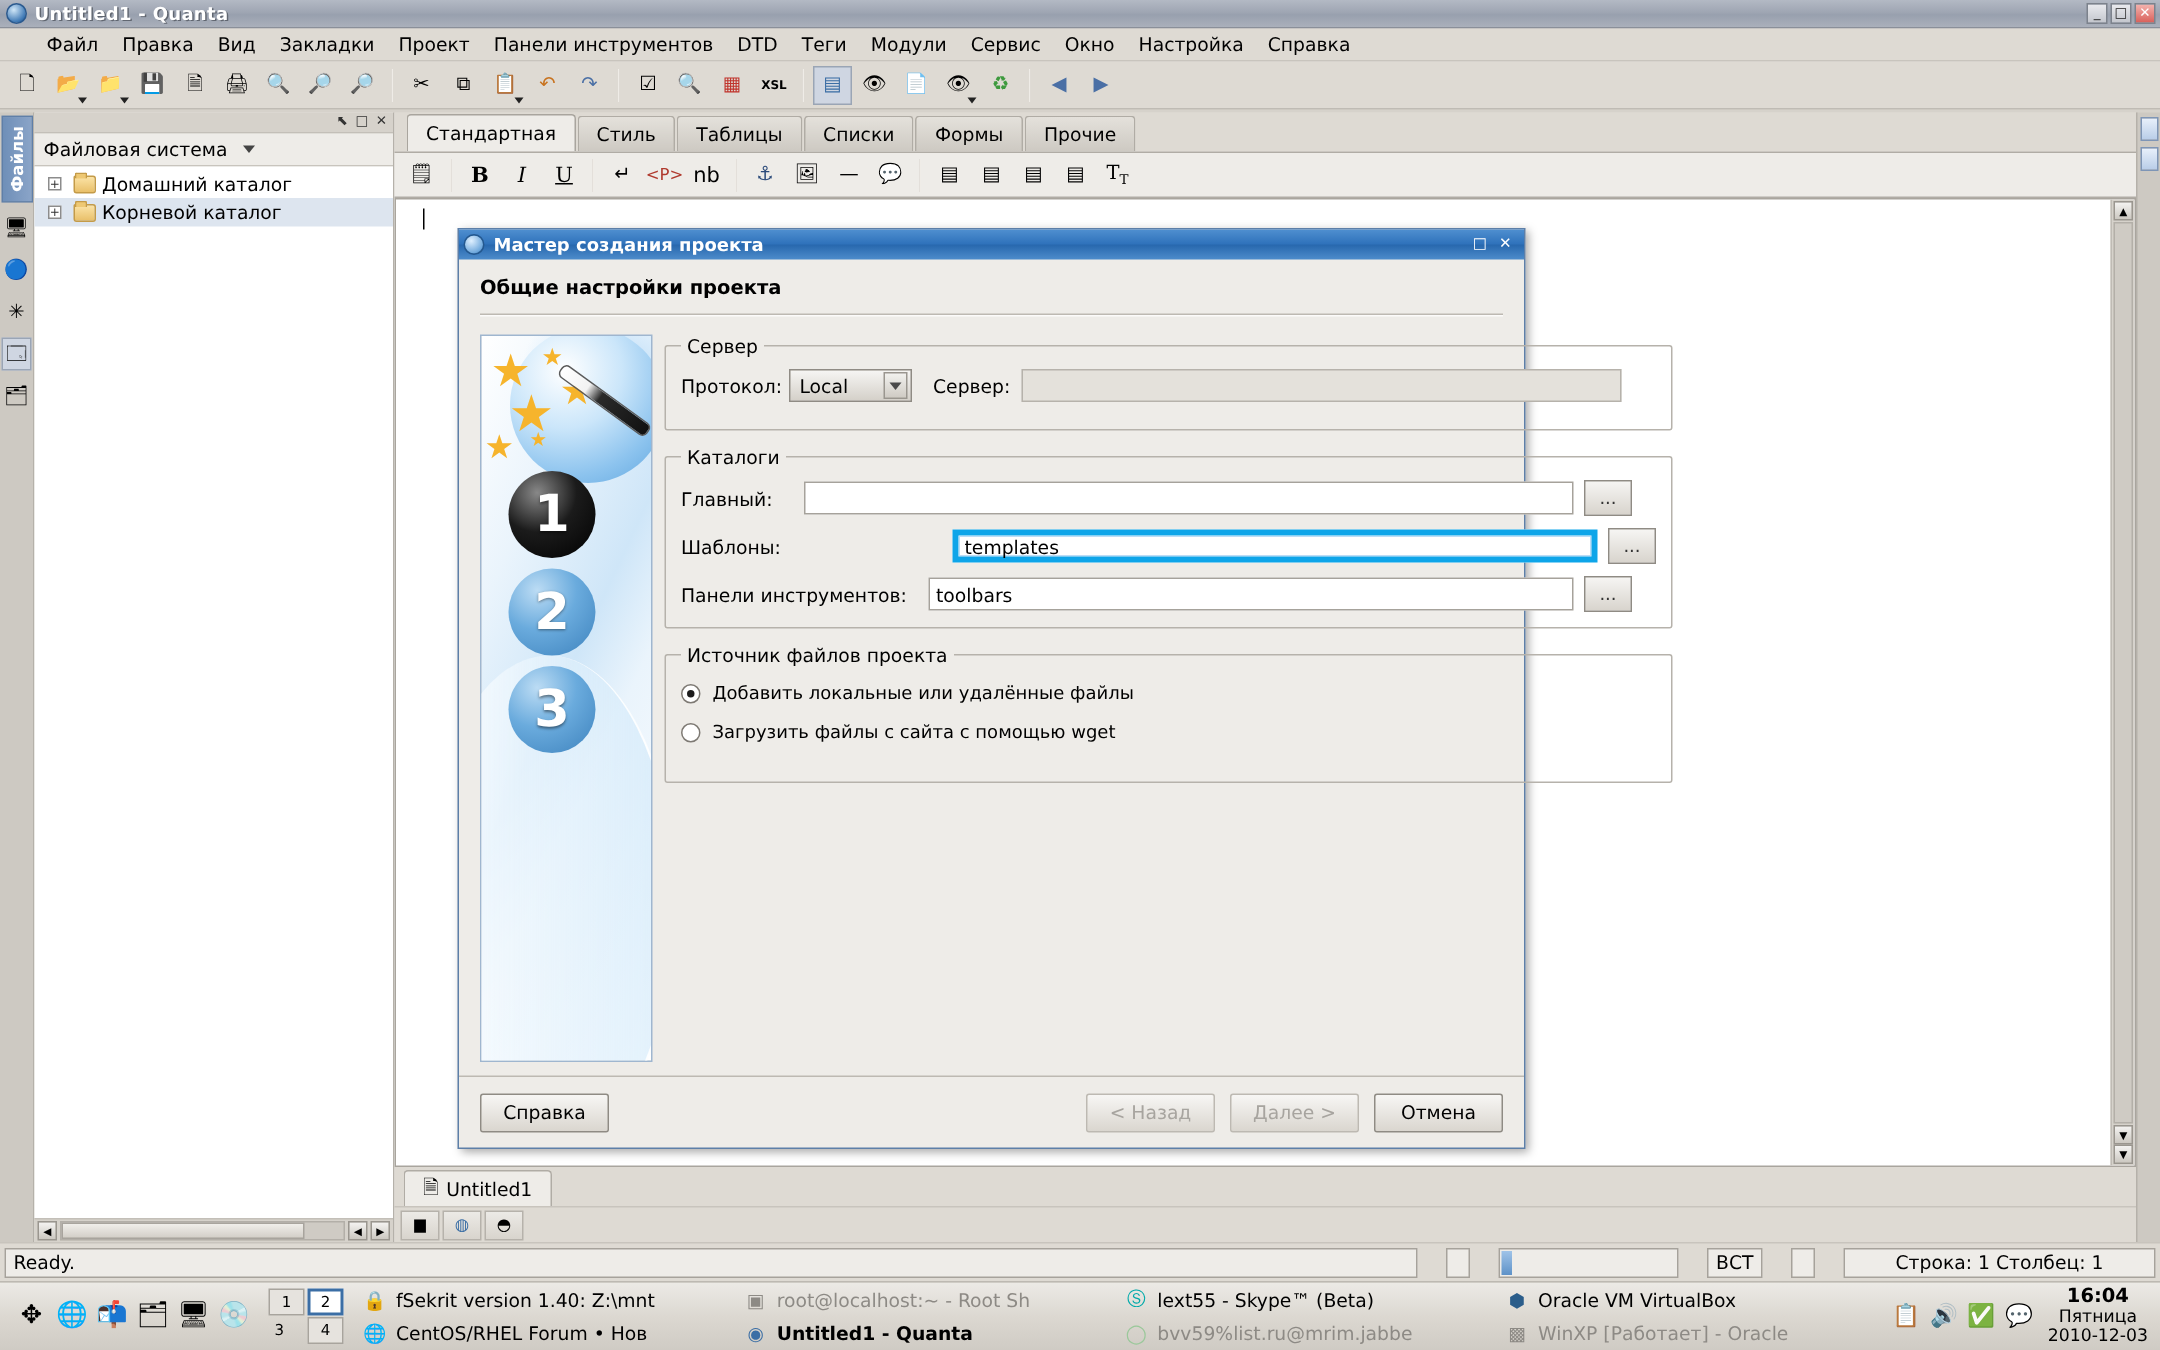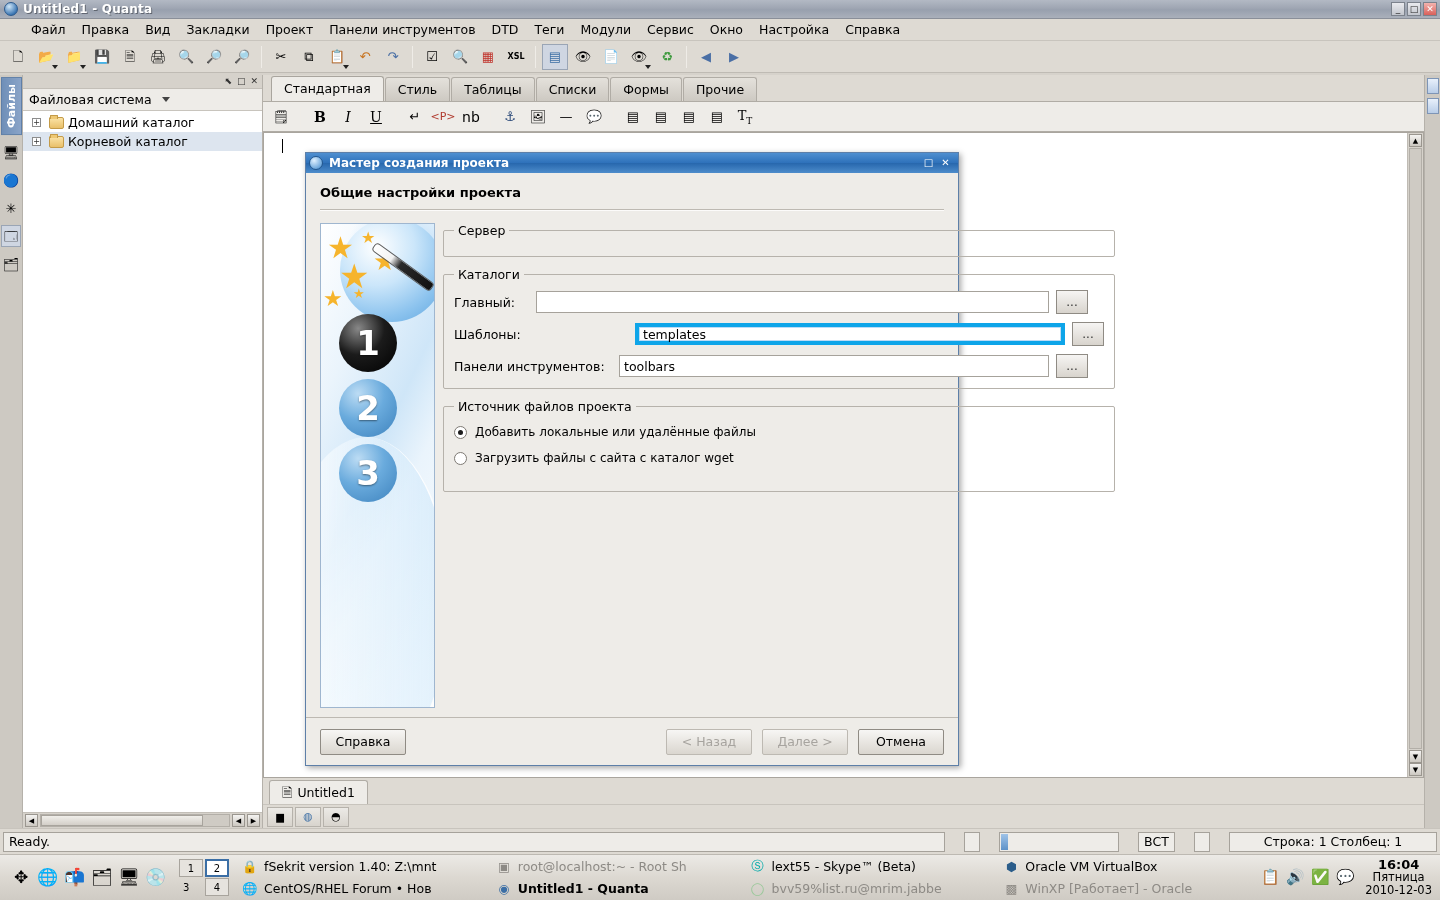--- a/index.html
+++ b/index.html
@@ -177,21 +177,21 @@
   .task.active { font-weight:bold; }
   .task.dim { color:#8d8a85; }
   .task .ti { width:16px;height:16px;flex:0 0 16px; display:flex;align-items:center;justify-content:center;}
   .task .tl { overflow:hidden; text-overflow:clip; }
   #tray { display:flex; align-items:center; gap:7px; padding:0 10px; }
   #tray .tri { width:18px;height:18px; display:flex;align-items:center;justify-content:center;}
   #clock { text-align:center; line-height:13px; font-size:11.5px; padding-right:8px; }
   #clock .time { font-weight:bold; font-size:13px; }
   
   #dialog {
-    position:absolute; left:305px; top:152px; width:654px; height:614px;
+    position:absolute; left:305px; top:152px; width:712px; height:614px;
     background:#eeece8; border:1px solid #5d7fa8;
     box-shadow:2px 2px 6px rgba(0,0,0,.35);
     display:flex; flex-direction:column;
   }
   #dlg-title {
     height:20px;
     background:linear-gradient(to bottom,#4f8fd0 0%,#2f72bb 48%,#2868ae 52%,#4d8ccb 100%);
     display:flex; align-items:center; padding:0 3px; color:#fff;
   }
   #dlg-title .dicon { width:14px;height:14px;border-radius:50%;margin-right:6px;
@@ -677,20 +677,31 @@
       <div class="swoosh"></div>
       <div class="ball b1">1</div>
       <div class="ball b2">2</div>
       <div class="ball b3">3</div>
     </div>
 
     <div id="dlg-fields">
 
       <fieldset>
         <legend>Сервер</legend>
+        <div class="row">
+          <span class="lab" style="width:72px">Протокол:</span>
+          <span class="combo">
+            <span>Local</span>
+            <span class="cbox">
+                <i></i>
+              </span>
+          </span>
+          <span class="lab" style="margin-left:14px;margin-right:7px">Сервер:</span>
+          <span class="inp disabled" style="width:400px"></span>
+        </div>
       </fieldset>
 
       <fieldset>
         <legend>Каталоги</legend>
         <div class="row">
           <span class="lab" style="width:82px">Главный:</span>
           <span class="inp" style="width:513px"></span>
           <span class="dots">...</span>
         </div>
         <div class="row">
@@ -706,21 +717,21 @@
       </fieldset>
 
       <fieldset style="padding-bottom:26px">
         <legend>Источник файлов проекта</legend>
         <div class="radiorow">
           <span class="radio on"></span>
           <span>Добавить локальные или удалённые файлы</span>
         </div>
         <div class="radiorow" style="margin-top:12px">
           <span class="radio"></span>
-          <span>Загрузить файлы с сайта с каталог wget</span>
+          <span>Загрузить файлы с сайта с помощью wget</span>
         </div>
       </fieldset>
     </div>
   </div>
 
   <div id="dlg-foot">
     <div class="btn">Справка</div>
     <div class="spacer"></div>
     <div class="btn disabled">&lt; Назад</div>
     <div class="btn disabled">Далее &gt;</div>

